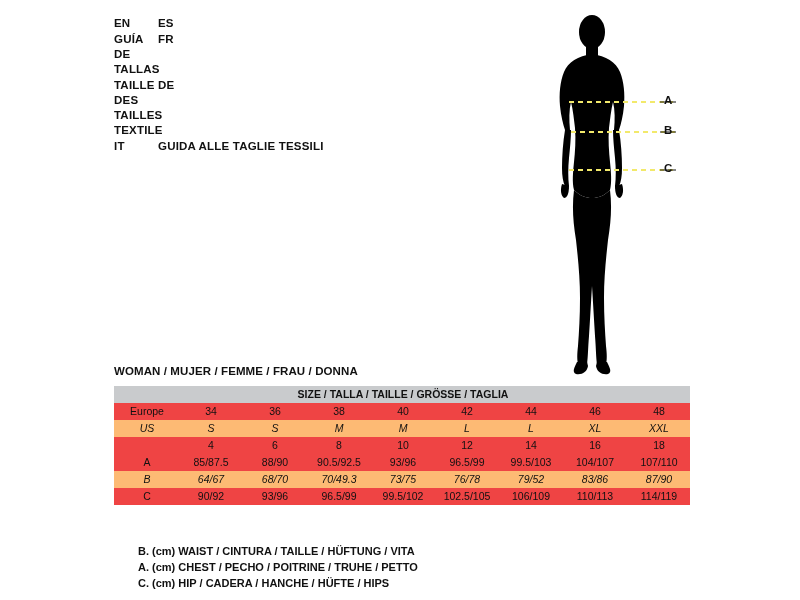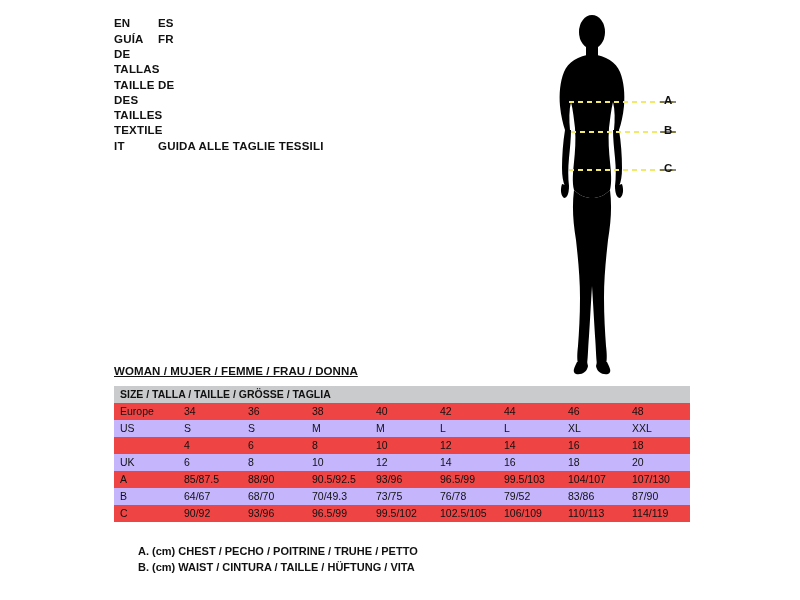--- a/index.html
+++ b/index.html
@@ -62,46 +62,46 @@
   .ml-c { top: 152px; }
 
   
   .table-title {
     position: absolute;
     left: 114px;
     top: 365px;
     font-size: 11.5px;
     font-weight: bold;
     letter-spacing: 0.1px;
-    text-decoration: underline;
   }
 
   table.size-table {
     position: absolute;
     left: 114px;
     top: 386px;
     width: 576px;
     border-collapse: collapse;
     font-size: 10.5px;
     table-layout: fixed;
+    text-align: center;
   }
   table.size-table td {
     padding: 2px 4px 2px 6px;
     height: 16px;
     line-height: 13px;
     vertical-align: middle;
     white-space: nowrap;
   }
   tr.band-head td {
     background: #c9cbcd;
     font-weight: bold;
     font-size: 10.5px;
   }
   tr.row-light td { background: #ef4444; }
-  tr.row-dark td  { background: #c4b5fd; }
+  tr.row-dark td  { background: #fdba74; font-style: italic; }
   td.rowlabel { width: 108px; }
   td.cell { width: 58.5px; }
 
   
   .footnotes {
     position: absolute;
     left: 138px;
     top: 543px;
     font-size: 11px;
     font-weight: bold;
@@ -239,42 +239,31 @@
         <td class="cell">4</td>
         <td class="cell">6</td>
         <td class="cell">8</td>
         <td class="cell">10</td>
         <td class="cell">12</td>
         <td class="cell">14</td>
         <td class="cell">16</td>
         <td class="cell">18</td>
       </tr>
 
-      <tr class="row-dark">
-        <td class="rowlabel">UK</td>
-        <td class="cell">6</td>
-        <td class="cell">8</td>
-        <td class="cell">10</td>
-        <td class="cell">12</td>
-        <td class="cell">14</td>
-        <td class="cell">16</td>
-        <td class="cell">18</td>
-        <td class="cell">20</td>
-      </tr>
 
       <tr class="row-light">
         <td class="rowlabel">A</td>
         <td class="cell">85/87.5</td>
         <td class="cell">88/90</td>
         <td class="cell">90.5/92.5</td>
         <td class="cell">93/96</td>
         <td class="cell">96.5/99</td>
         <td class="cell">99.5/103</td>
         <td class="cell">104/107</td>
-        <td class="cell">107/130</td>
+        <td class="cell">107/110</td>
       </tr>
 
       <tr class="row-dark">
         <td class="rowlabel">B</td>
         <td class="cell">64/67</td>
         <td class="cell">68/70</td>
         <td class="cell">70/49.3</td>
         <td class="cell">73/75</td>
         <td class="cell">76/78</td>
         <td class="cell">79/52</td>
@@ -290,17 +279,18 @@
         <td class="cell">99.5/102</td>
         <td class="cell">102.5/105</td>
         <td class="cell">106/109</td>
         <td class="cell">110/113</td>
         <td class="cell">114/119</td>
       </tr>
     </tbody>
   </table>
 
   <div class="footnotes">
+    <div>B. (cm) WAIST / CINTURA / TAILLE / HÜFTUNG / VITA</div>
     <div>A. (cm) CHEST / PECHO / POITRINE / TRUHE / PETTO</div>
-    <div>B. (cm) WAIST / CINTURA / TAILLE / HÜFTUNG / VITA</div>
+    <div>C. (cm) HIP / CADERA / HANCHE / HÜFTE / HIPS</div>
   </div>
 
 </div>
 
 </body></html>

